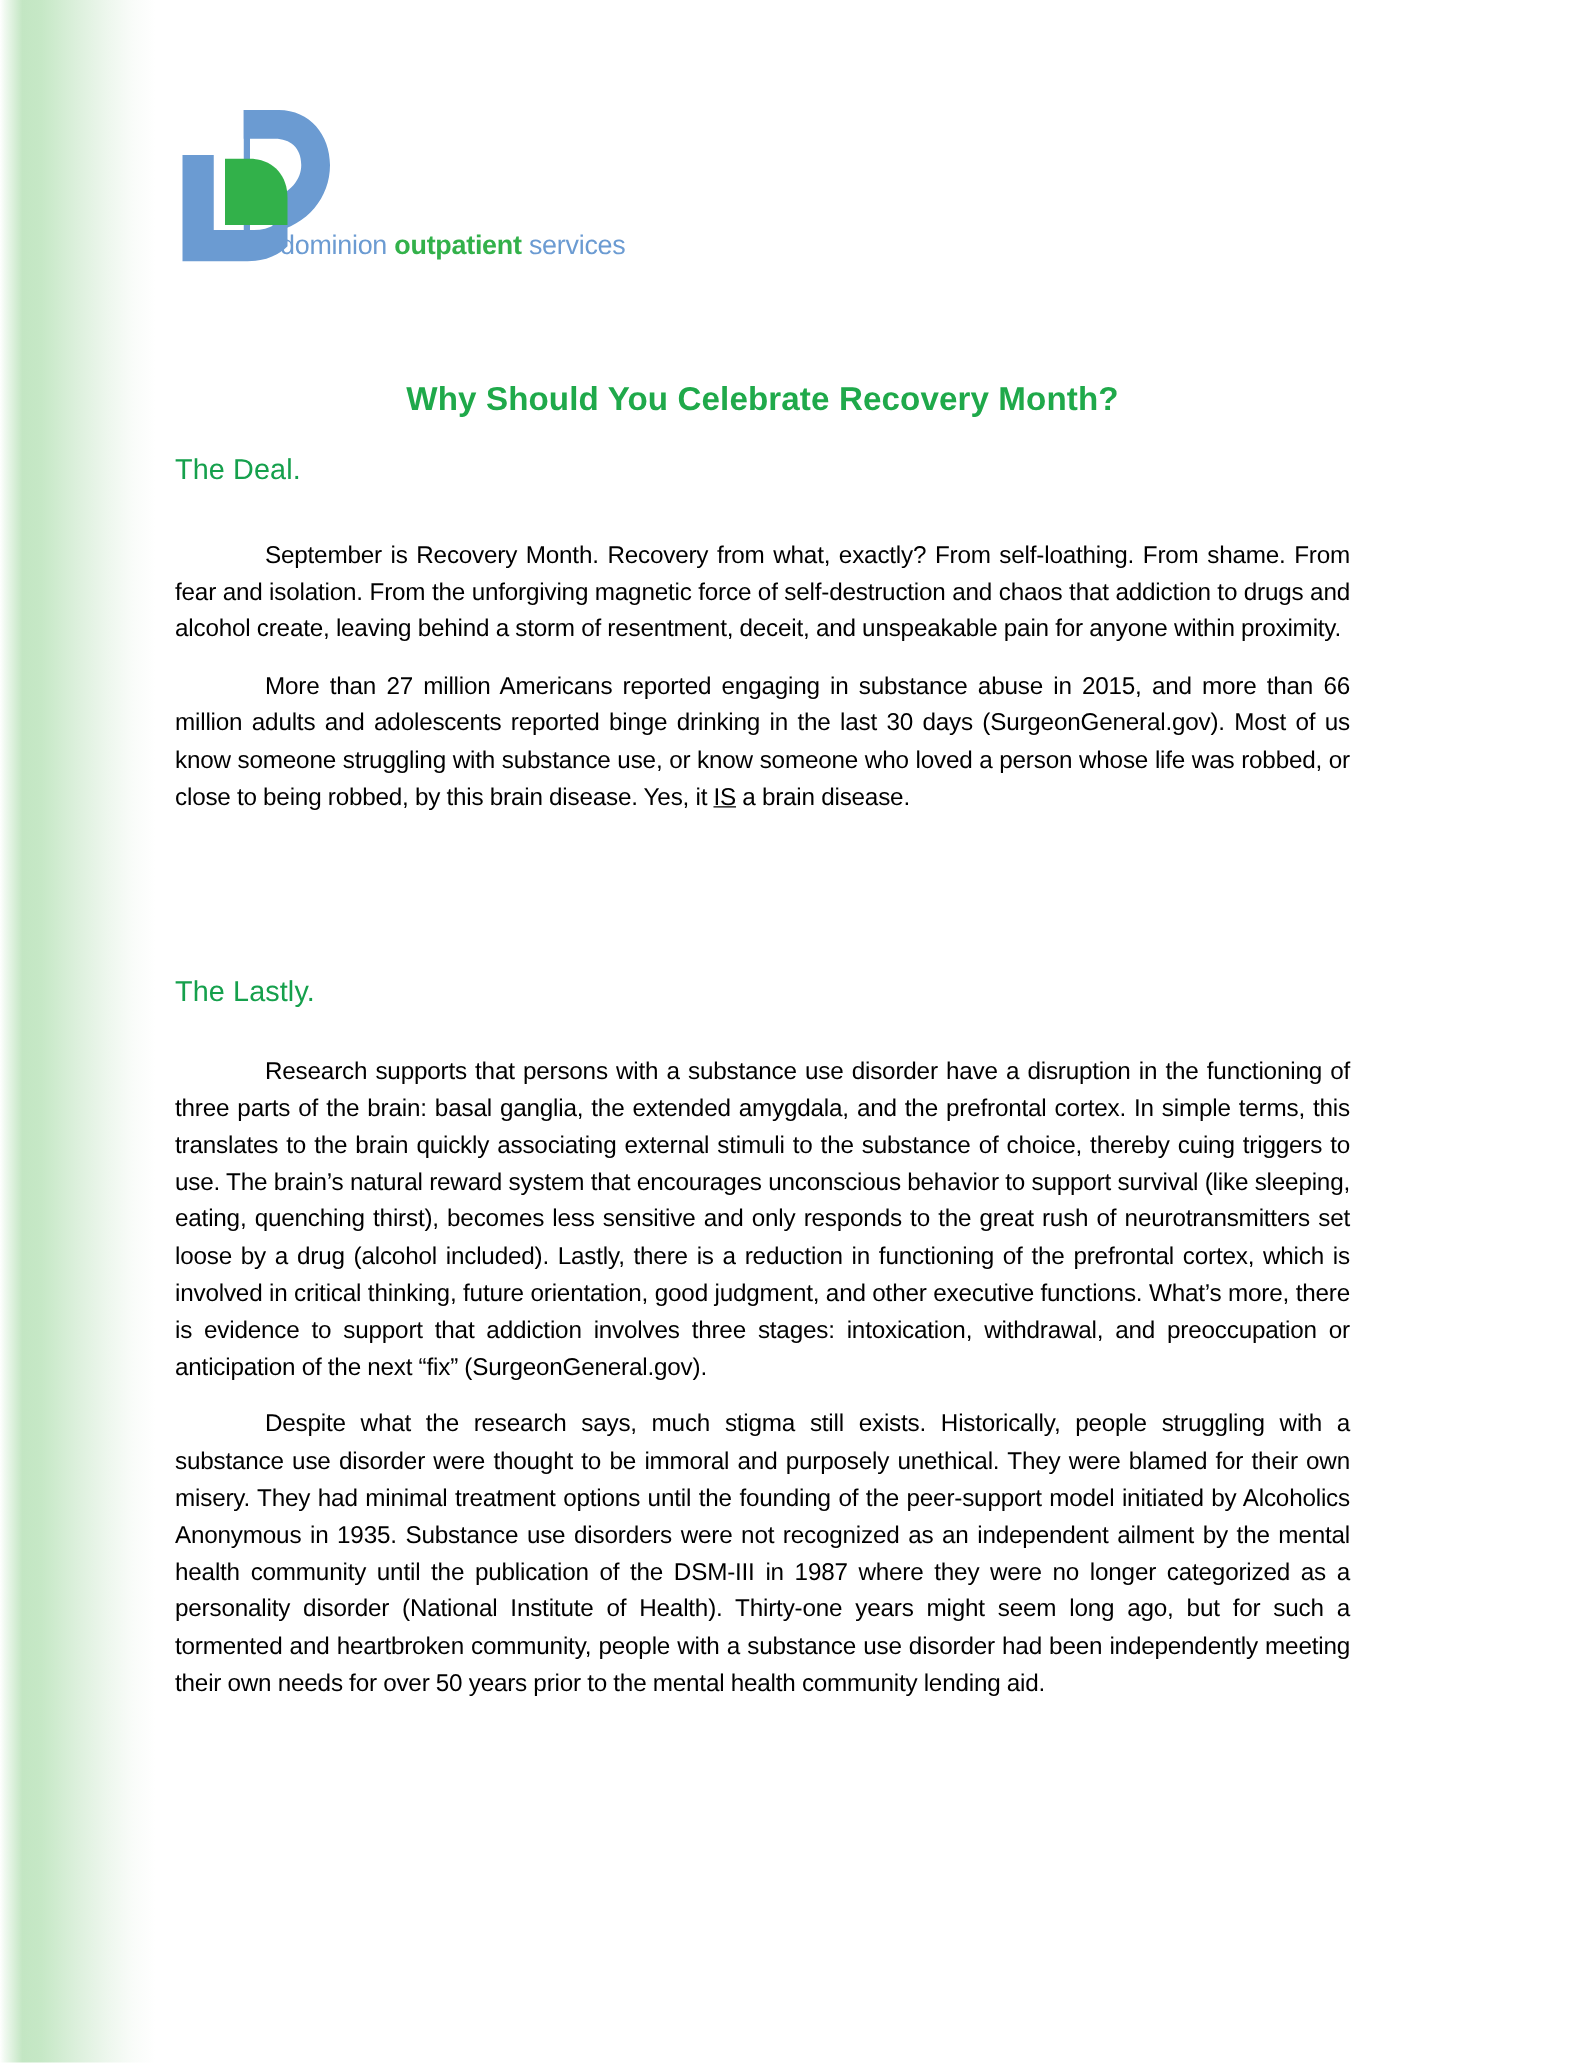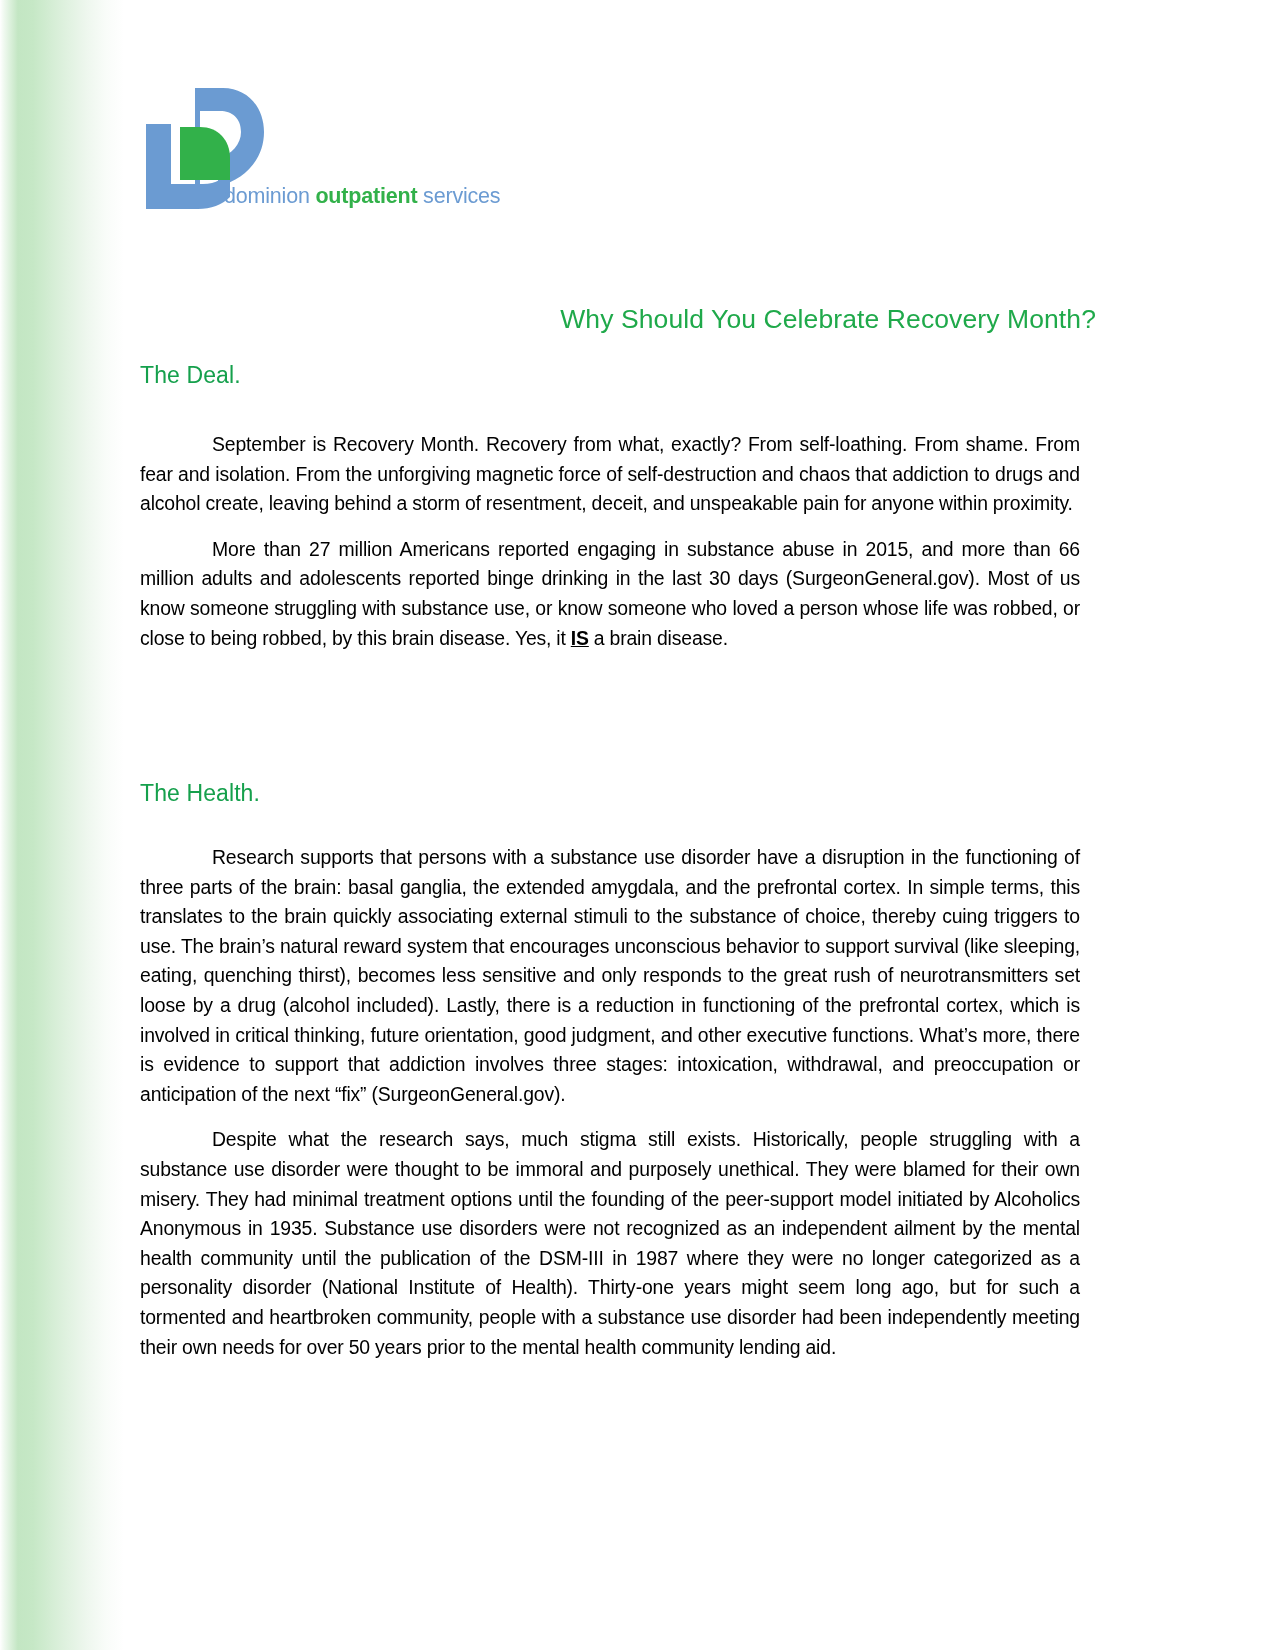--- a/index.html
+++ b/index.html
@@ -75,25 +75,25 @@
     left: 140px;
     top: 0;
     width: 940px;
   }
 
   #doc-title {
     margin: 0;
     padding: 0;
     position: absolute;
     top: 304px;
-    left: 16px;
+    left: 0;
     width: 940px;
-    text-align: right;
+    text-align: center;
     font-size: 26.5px;
-    font-weight: 400;
+    font-weight: 700;
     color: #1fa94a;
     letter-spacing: 0.1px;
   }
 
   .section-heading {
     margin: 0;
     padding: 0;
     position: absolute;
     left: 0;
     font-size: 23px;
@@ -119,21 +119,21 @@
     font-size: 19.4px;
     line-height: 29.6px;
     color: #000000;
     font-family: "Liberation Sans", sans-serif;
     letter-spacing: -0.15px;
     word-spacing: -0.2px;
   }
   .para:last-child { margin-bottom: 0; }
 
   .emph-is {
-    font-weight: 700;
+    font-weight: 400;
     text-decoration: underline;
   }
 </style>
 </head>
 <body>
 
 <div id="left-gradient"></div>
 
 <div id="page">
 
@@ -158,21 +158,21 @@
 
     <h2 id="heading-deal" class="section-heading">The Deal.</h2>
 
     <div id="block-deal" class="body-block">
       <p class="para">September is Recovery Month.  Recovery from what, exactly?  From self-loathing.  From shame.  From fear and isolation.  From the unforgiving magnetic force of self-destruction and chaos that addiction to drugs and alcohol create, leaving behind a storm of resentment, deceit, and unspeakable pain for anyone within proximity.</p>
       <p class="para">
         <span>More than 27 million Americans reported engaging in substance abuse in 2015, and more than 66 million adults and adolescents reported binge drinking in the last 30 days (SurgeonGeneral.gov).  Most of us know someone struggling with substance use, or know someone who loved a person whose life was robbed, or close to being robbed, by this brain disease.  Yes, it </span><span class="emph-is">IS</span><span> a brain disease.</span>
       </p>
     </div>
 
-    <h2 id="heading-science" class="section-heading">The Health.</h2>
+    <h2 id="heading-science" class="section-heading">The Lastly.</h2>
 
     <div id="block-science" class="body-block">
       <p class="para">Research supports that persons with a substance use disorder have a disruption in the functioning of three parts of the brain: basal ganglia, the extended amygdala, and the prefrontal cortex.  In simple terms, this translates to the brain quickly associating external stimuli to the substance of choice, thereby cuing triggers to use.  The brain’s natural reward system that encourages unconscious behavior to support survival (like sleeping, eating, quenching thirst), becomes less sensitive and only responds to the great rush of neurotransmitters set loose by a drug (alcohol included).  Lastly, there is a reduction in functioning of the prefrontal cortex, which is involved in critical thinking, future orientation, good judgment, and other executive functions.   What’s more, there is evidence to support that addiction involves three stages: intoxication, withdrawal, and preoccupation or anticipation of the next “fix” (SurgeonGeneral.gov).</p>
       <p class="para">Despite what the research says, much stigma still exists.  Historically, people struggling with a substance use disorder were thought to be immoral and purposely unethical.  They were blamed for their own misery.  They had minimal treatment options until the founding of the peer-support model initiated by Alcoholics Anonymous in 1935.  Substance use disorders were not recognized as an independent ailment by the mental health community until the publication of the DSM-III in 1987 where they were no longer categorized as a personality disorder (National Institute of Health).  Thirty-one years might seem long ago, but for such a tormented and heartbroken community, people with a substance use disorder had been independently meeting their own needs for over 50 years prior to the mental health community lending aid.</p>
     </div>
 
   </div>
 </div>
 
 </body></html>

